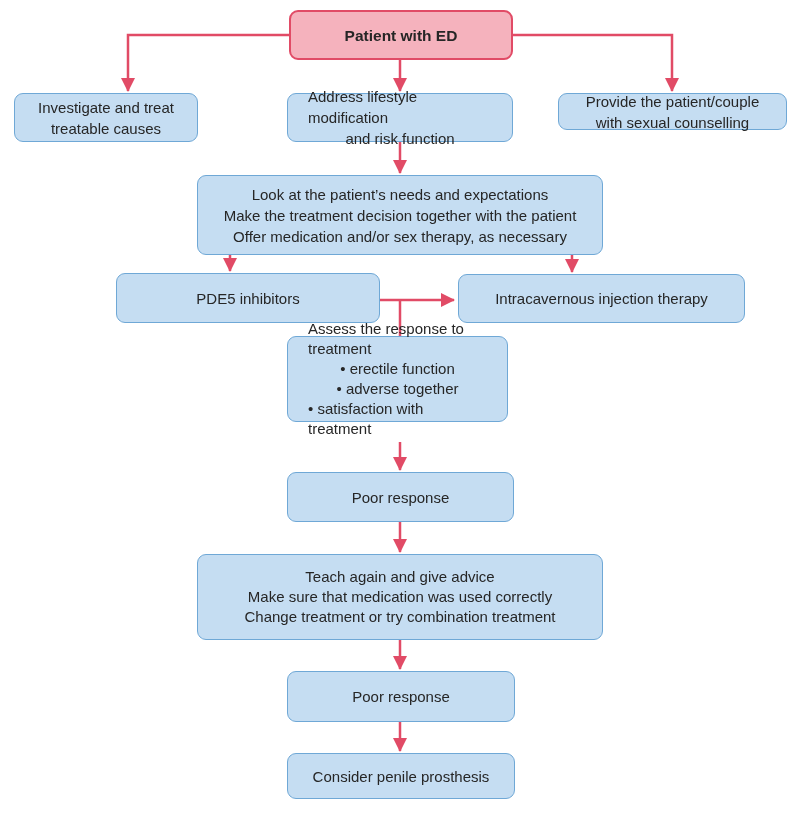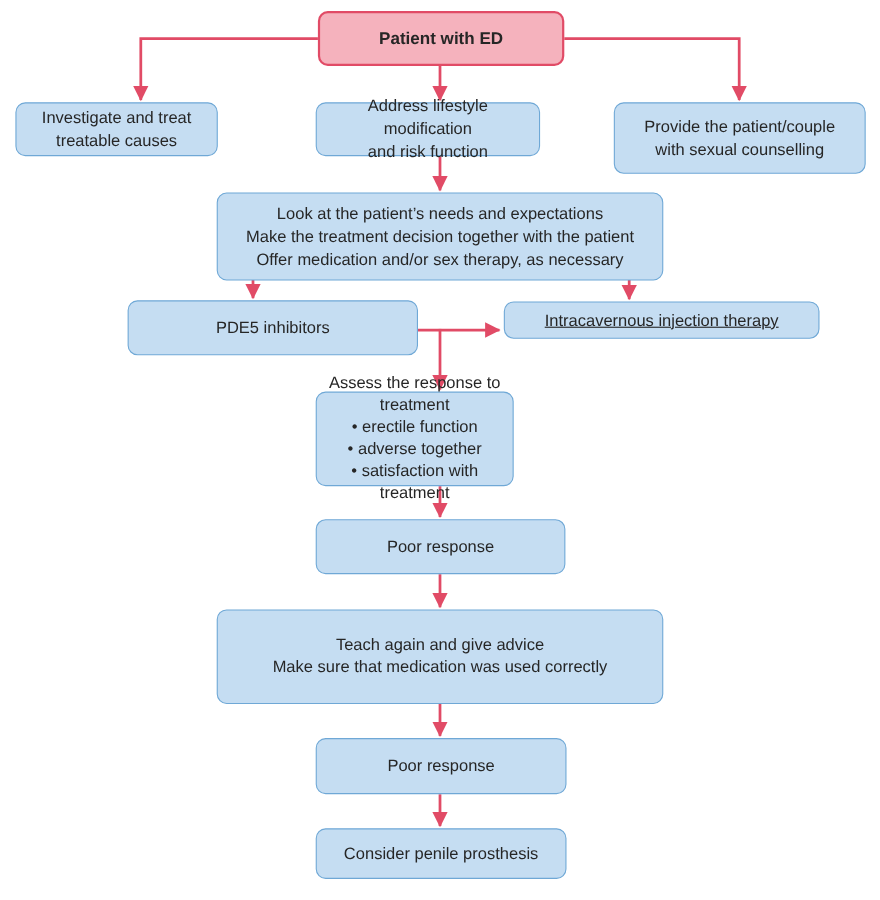--- a/index.html
+++ b/index.html
@@ -34,24 +34,24 @@
   .node {
     position: absolute;
     box-sizing: border-box;
     border-radius: 9px;
     background: var(--blue_fill);
     border: 1.5px solid var(--blue_border);
     display: flex;
     flex-direction: column;
     justify-content: center;
     align-items: center;
-    text-align: center;
+    text-align: left;
     font-size: 15px;
     line-height: 21px;
-    padding: 4px 8px;
+    padding: 4px 20px;
   }
   .node.pink {
     background: var(--pink_fill);
     border: 2px solid var(--pink_border);
     font-weight: 700;
     font-size: 15.5px;
   }
   .node.tight { line-height: 20px; }
   .line { display: block; }
 </style>
@@ -83,58 +83,59 @@
 
   <div class="node pink" style="left:289px; top:10px; width:224px; height:50px;">
     <span class="line">Patient with ED</span>
   </div>
 
   <div class="node" style="left:14px; top:93px; width:184px; height:49px;">
     <span class="line">Investigate and treat</span>
     <span class="line">treatable causes</span>
   </div>
 
-  <div class="node" style="left:287px; top:93px; width:204px; height:49px;">
+  <div class="node" style="left:287px; top:93px; width:226px; height:49px;">
     <span class="line">Address lifestyle modification</span>
     <span class="line">and risk function</span>
   </div>
 
-  <div class="node" style="left:558px; top:93px; width:229px; height:65px;">
+  <div class="node" style="left:558px; top:93px; width:229px; height:37px;">
     <span class="line">Provide the patient/couple</span>
     <span class="line">with sexual counselling</span>
   </div>
 
   <div class="node" style="left:197px; top:175px; width:406px; height:80px;">
     <span class="line">Look at the patient’s needs and expectations</span>
     <span class="line">Make the treatment decision together with the patient</span>
     <span class="line">Offer medication and/or sex therapy, as necessary</span>
   </div>
 
   <div class="node" style="left:116px; top:273px; width:264px; height:50px;">
     <span class="line">PDE5 inhibitors</span>
   </div>
 
-  <div class="node" style="left:458px; top:274px; width:287px; height:34px;text-decoration:underline;">
+  <div class="node" style="left:458px; top:274px; width:287px; height:49px;">
     <span class="line">Intracavernous injection therapy</span>
   </div>
 
-  <div class="node tight" style="left:287px; top:356px; width:180px; height:86px;">
+  <div class="node tight" style="left:287px; top:336px; width:221px; height:86px;">
     <span class="line">Assess the response to treatment</span>
     <span class="line">•  erectile function</span>
     <span class="line">•  adverse together</span>
     <span class="line">•  satisfaction with treatment</span>
   </div>
 
   <div class="node" style="left:287px; top:472px; width:227px; height:50px;">
     <span class="line">Poor response</span>
   </div>
 
   <div class="node tight" style="left:197px; top:554px; width:406px; height:86px;">
     <span class="line">Teach again and give advice</span>
     <span class="line">Make sure that medication was used correctly</span>
+    <span class="line">Change treatment or try combination treatment</span>
   </div>
 
   <div class="node" style="left:287px; top:671px; width:228px; height:51px;">
     <span class="line">Poor response</span>
   </div>
 
   <div class="node" style="left:287px; top:753px; width:228px; height:46px;">
     <span class="line">Consider penile prosthesis</span>
   </div>
 

